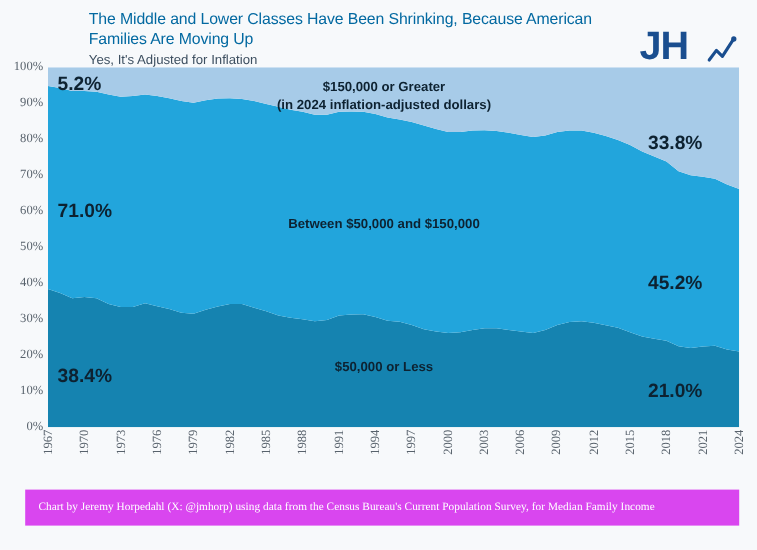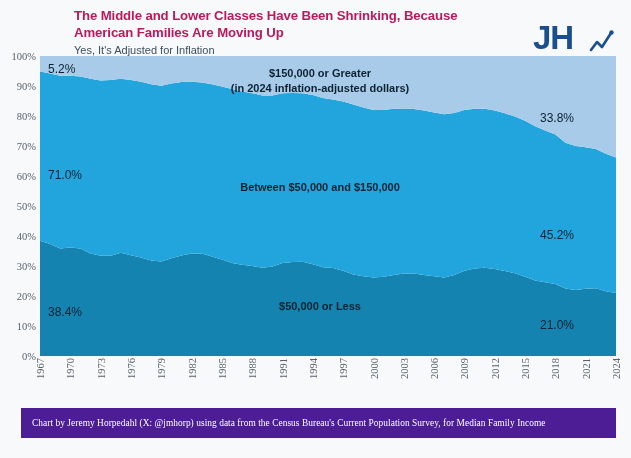--- a/index.html
+++ b/index.html
@@ -12,21 +12,21 @@
   #root {
     position: relative;
     width: 631px; height: 458px;
     background: #f7f9fb;
   }
 
   
   #header { position: absolute; left: 0; top: 0; width: 631px; height: 56px; }
   #title-block { position: absolute; left: 74px; top: 8px; width: 420px; }
   #chart-title {
-    font-size: 13.2px; font-weight: bold; color: #be185d;
+    font-size: 13.2px; font-weight: normal; color: #0369a1;
     line-height: 16.5px; letter-spacing: -0.1px;
   }
   #chart-subtitle {
     font-size: 11px; color: #3d4f60; margin-top: 3px; line-height: 13px;
   }
   #logo {
     position: absolute; right: 10px; top: 18px;
     width: 88px; height: 40px;
   }
 
@@ -41,22 +41,22 @@
     font-family: "Liberation Serif", serif;
   }
   #plot {
     position: absolute; left: 40px; top: 0;
     width: 576px; height: 300px;
     background: #ffffff;
   }
   #plot svg { display: block; width: 576px; height: 300px; }
 
   .band-label {
-    position: absolute; color: #0d2231; font-weight: normal;
-    font-size: 12px; white-space: nowrap; pointer-events: none;
+    position: absolute; color: #0d2231; font-weight: bold;
+    font-size: 16px; white-space: nowrap; pointer-events: none;
   }
   .series-label {
     position: absolute; color: #0d2231; font-weight: bold;
     font-size: 11px; white-space: nowrap; text-align: center;
     pointer-events: none;
   }
 
   
   #x-axis { position: absolute; left: 40px; top: 356px; width: 576px; height: 46px; }
   .x-tick {
@@ -64,21 +64,21 @@
     font-size: 10.5px; color: #58626c;
     font-family: "Liberation Serif", serif;
     writing-mode: vertical-rl; transform: rotate(180deg);
     transform-origin: center;
   }
 
   
   #footer {
     position: absolute; left: 21px; top: 408px;
     width: 595px; height: 30px;
-    background: #4c1d95;
+    background: #d946ef;
     display: flex; align-items: center;
   }
   #footer-text {
     color: #ffffff; font-size: 9.4px; padding-left: 11px;
     font-family: "Liberation Serif", serif; letter-spacing: 0.05px;
   }
 </style>
 </head>
 <body>
 

